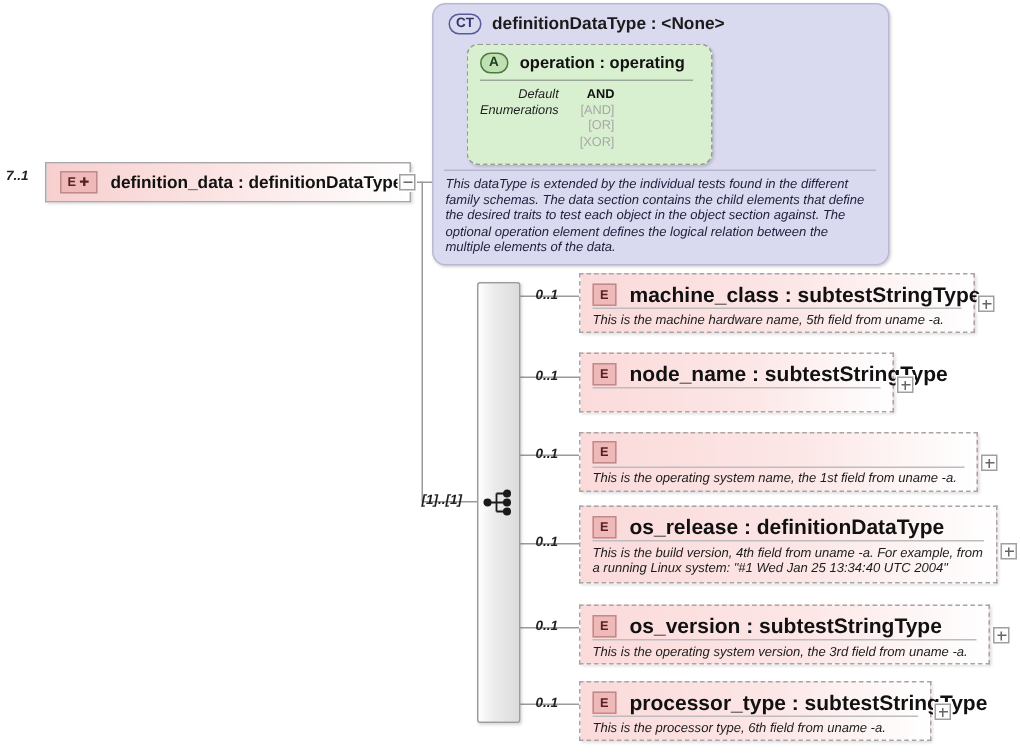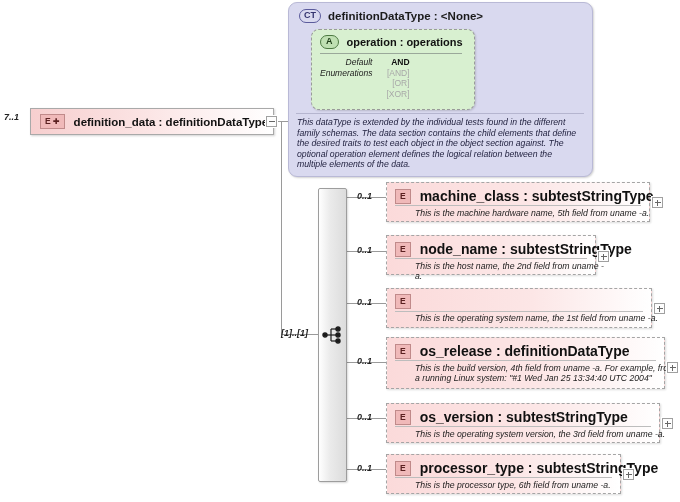--- a/index.html
+++ b/index.html
@@ -141,21 +141,21 @@
   .el-card .row-title{
     position:absolute;left:8px;top:5px;
     display:flex;align-items:center;gap:9px;
   }
   .el-card .name{
     font-size:14px;font-weight:bold;color:#111;white-space:nowrap;
   }
   .el-card .sep{position:absolute;left:8px;height:1px;background:#bdbdbd;}
   .el-card .doc{
     position:absolute;left:8px;
-    font-style:italic;font-size:8.7px;line-height:10.4px;color:#1c1c1c;margin-left:20px;
+    font-style:italic;font-size:8.7px;line-height:10.4px;color:#1c1c1c;
   }
 </style>
 </head>
 <body>
 
 <div id="canvas">
 
   <div class="line hline" style="left:274px;top:121px;width:15px;"></div>
 
   <div class="line vline" style="left:281px;top:121px;height:213px;"></div>
@@ -174,21 +174,21 @@
   <div class="ct-box" style="left:288px;top:2px;width:303px;height:173px;">
 
     <div class="ct-head">
       <span class="ct-badge">CT</span>
       <span class="ct-title">definitionDataType : &lt;None&gt;</span>
     </div>
 
     <div class="attr-box" style="left:22px;top:26px;width:162px;height:79px;">
       <div class="attr-head">
         <span class="attr-badge">A</span>
-        <span class="attr-title">operation : operations</span>
+        <span class="attr-title">operation : operating</span>
       </div>
       <div class="attr-sep" style="top:23px;width:142px;"></div>
       <table class="attr-table" style="left:8px;top:27px;text-align:right;" cellspacing="0" cellpadding="0">
         <tbody>
           <tr>
             <td class="attr-k">Default</td>
             <td class="attr-v-strong">AND</td>
           </tr>
           <tr>
             <td class="attr-k">Enumerations</td>
@@ -247,21 +247,20 @@
   </div>
   <div class="toggle plus" style="left:652px;top:197px;"></div>
 
   <div class="card" style="left:357px;top:245px;">0..1</div>
   <div class="el-card" style="left:386px;top:235px;width:208px;height:38px;">
     <div class="row-title">
       <span class="e-badge" style="margin-left:0;">E</span>
       <span class="name">node_name : subtestStringType</span>
     </div>
     <div class="sep" style="top:22px;width:192px;"></div>
-    <div class="doc" style="top:25px;width:196px;">This is the host name, the 2nd field from uname -a.</div>
   </div>
   <div class="toggle plus" style="left:598px;top:251px;"></div>
 
   <div class="card" style="left:357px;top:297px;">0..1</div>
   <div class="el-card" style="left:386px;top:288px;width:264px;height:38px;">
     <div class="row-title">
       <span class="e-badge" style="margin-left:0;">E</span>
     </div>
     <div class="sep" style="top:22px;width:248px;"></div>
     <div class="doc" style="top:24px;width:252px;">This is the operating system name, the 1st field from uname -a.</div>

